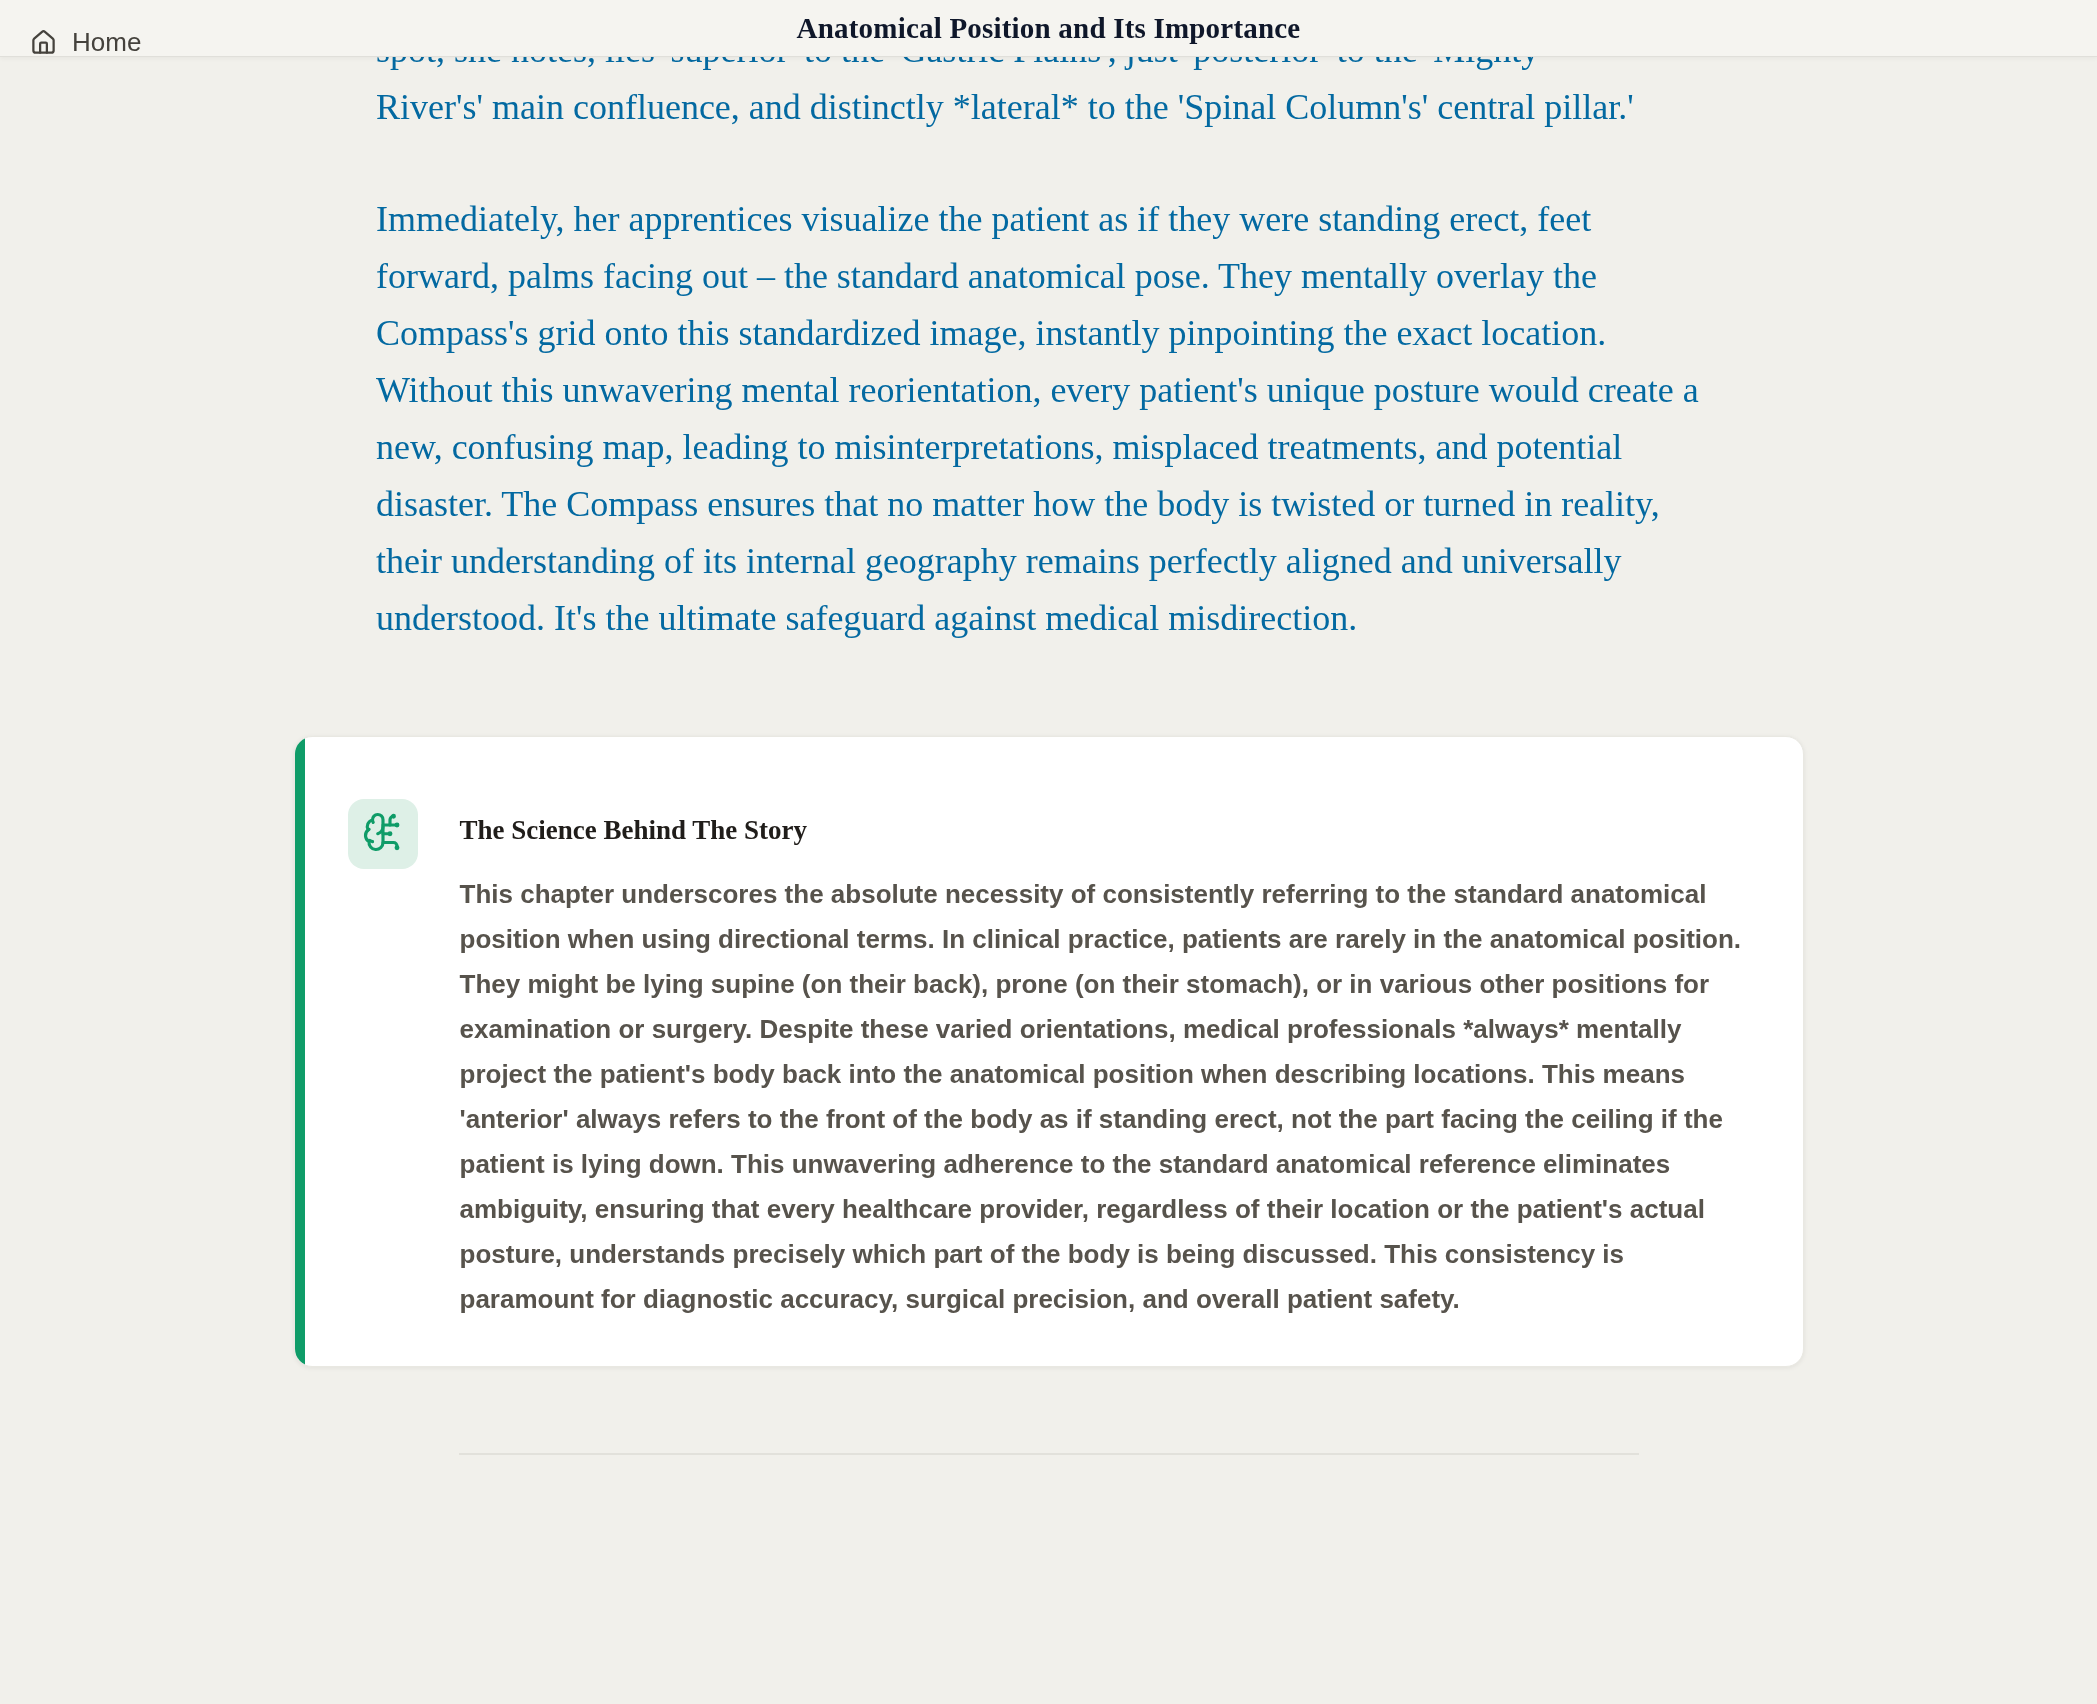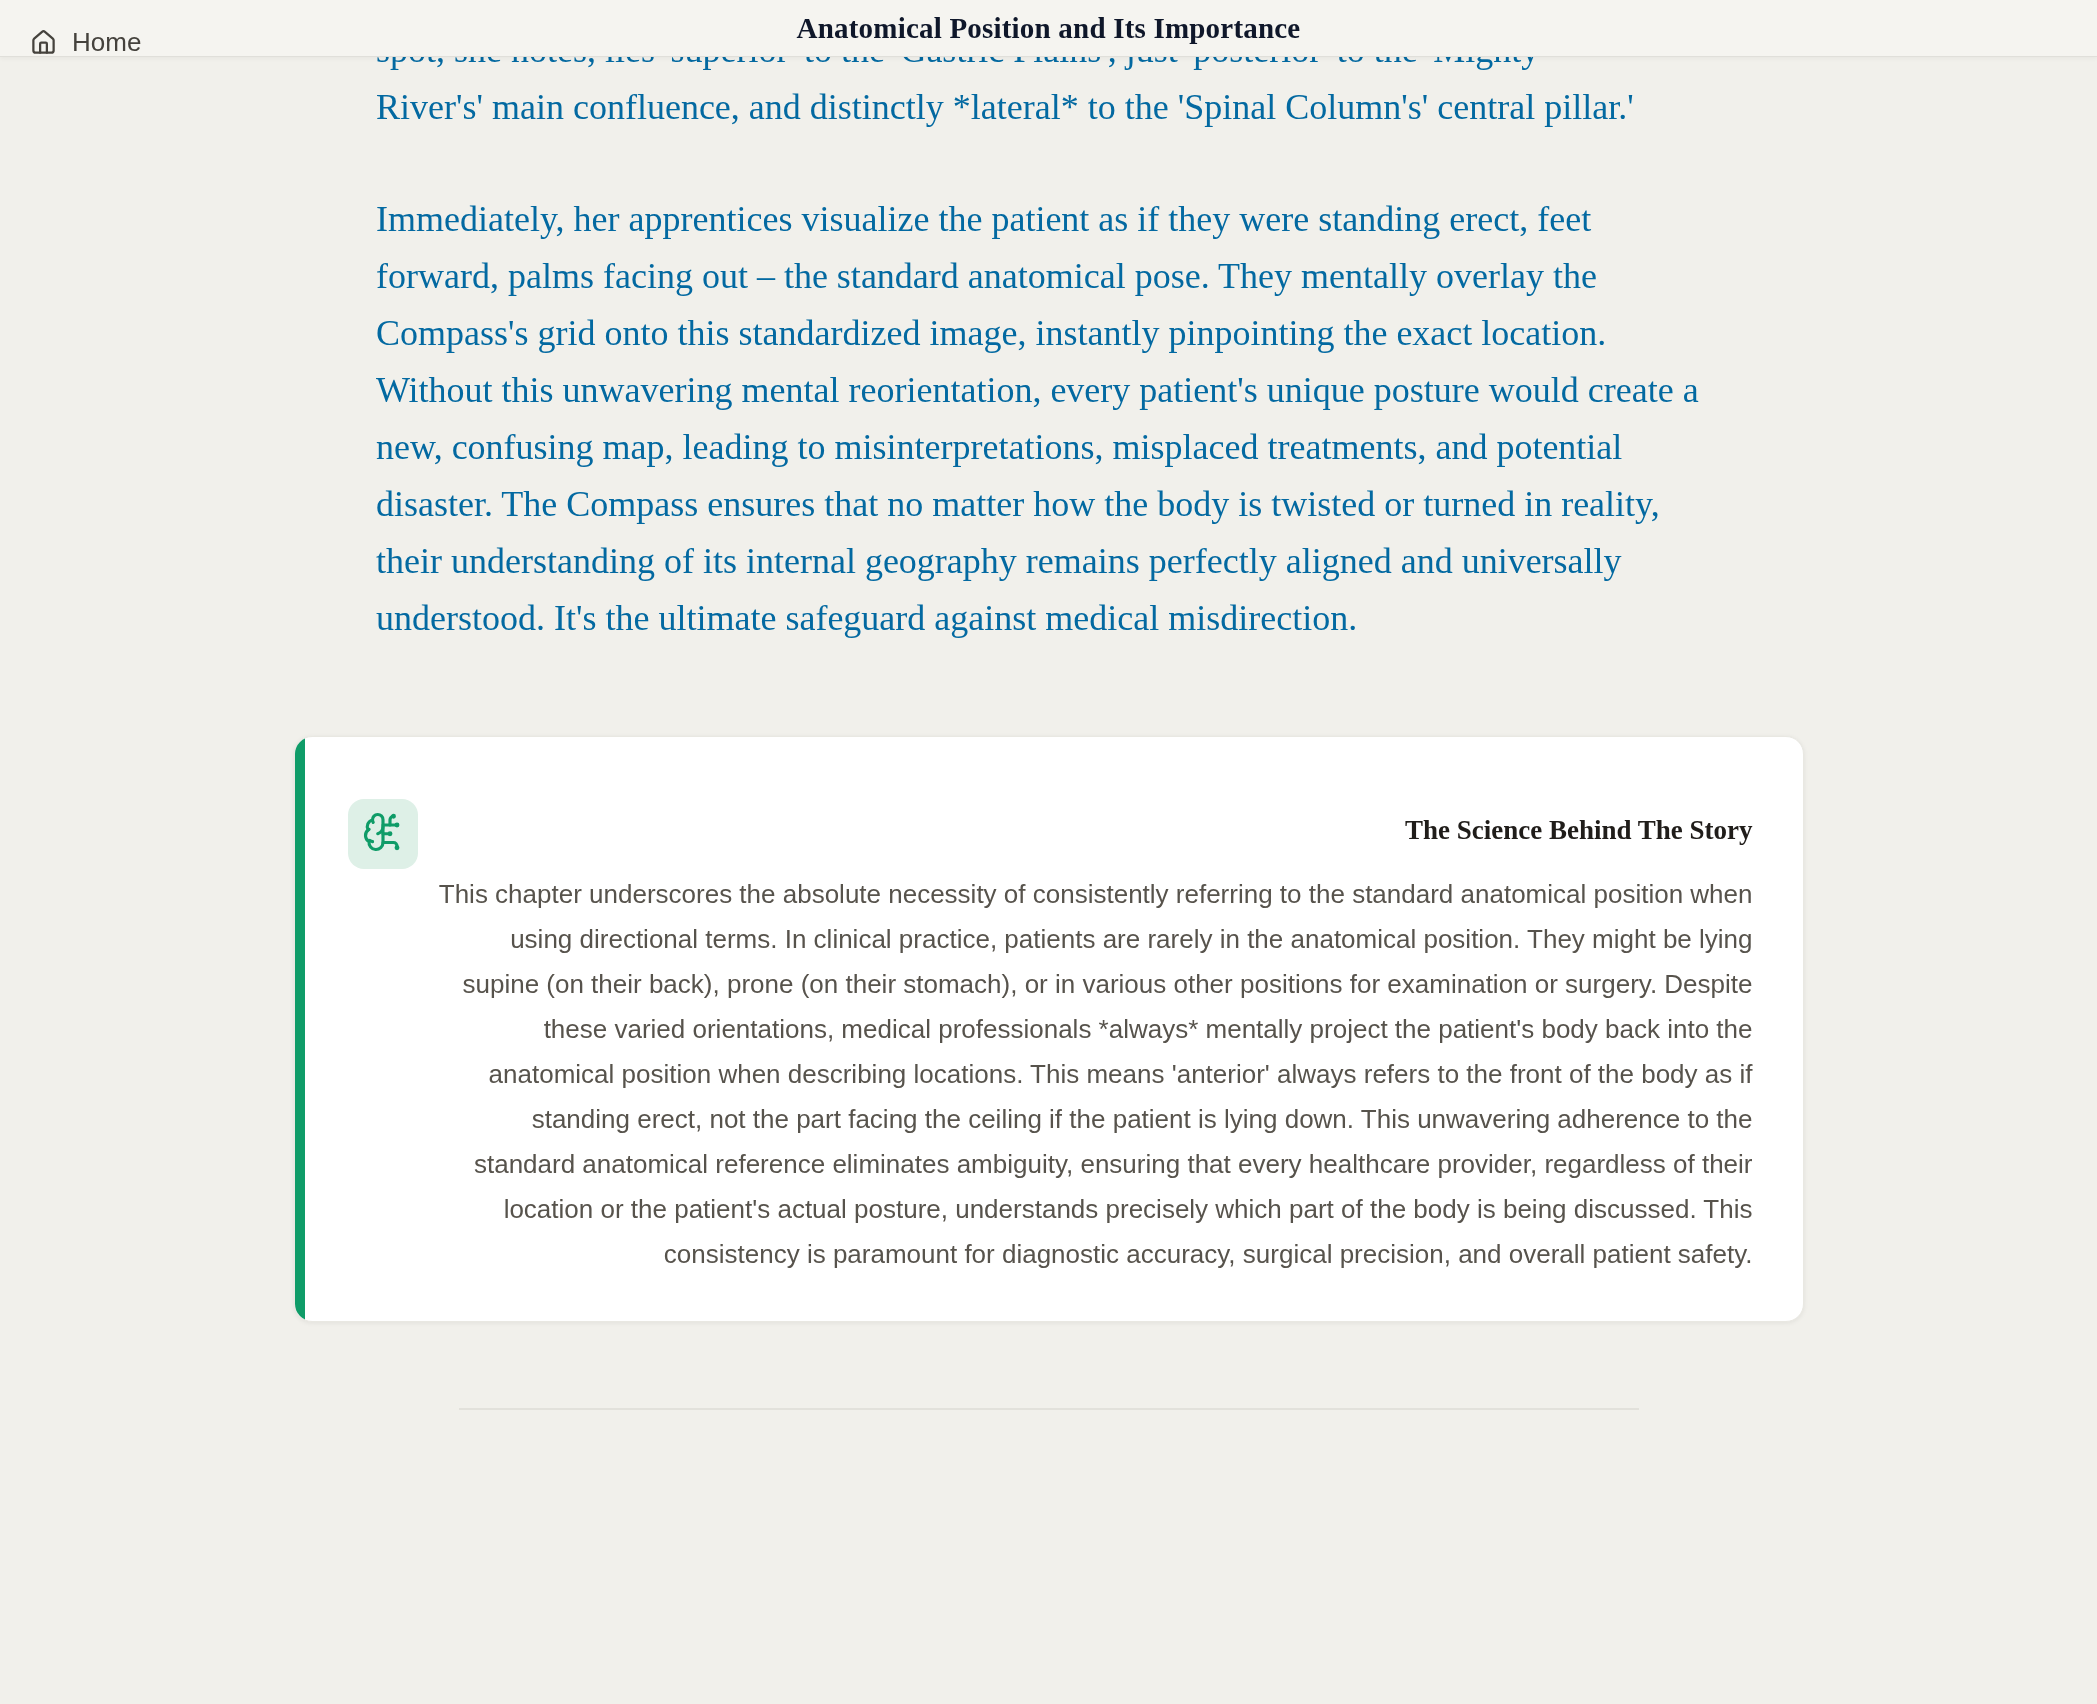--- a/index.html
+++ b/index.html
@@ -72,24 +72,23 @@
     display: flex;
     overflow: hidden;
   }
   .callout-accent {
     width: 10px;
     flex-shrink: 0;
     background: #0f9c68;
   }
   .callout-inner {
     display: flex;
-    gap: 20px;
+    gap: 42px;
     padding: 62px 50px 44px 43px;
     flex: 1;
-    text-align: right;
   }
   .callout-iconbox {
     width: 70px;
     height: 70px;
     flex-shrink: 0;
     background: #def0e7;
     border-radius: 16px;
     display: flex;
     align-items: center;
     justify-content: center;
@@ -102,20 +101,21 @@
     font-size: 27px;
     line-height: 36px;
     color: #201d1a;
     margin-top: 13px;
   }
   .callout-body {
     margin-top: 24px;
     font-size: 26px;
     line-height: 45px;
     color: #57534c;
+    font-weight: bold;
   }
 
   
   .divider {
     width: 1180px;
     height: 2px;
     background: #e2e1db;
     border: none;
     margin: 86px auto 0;
   }

